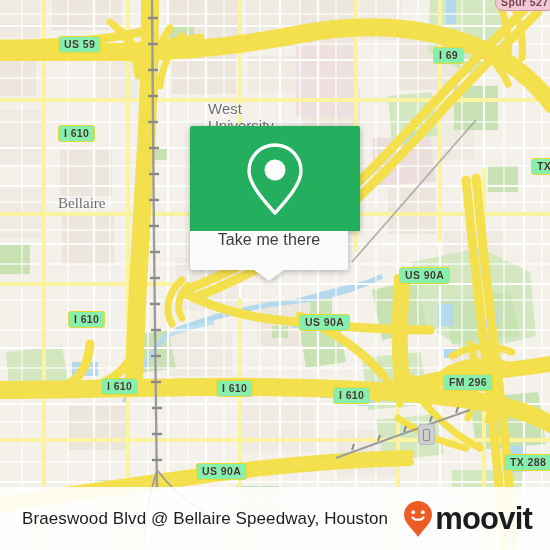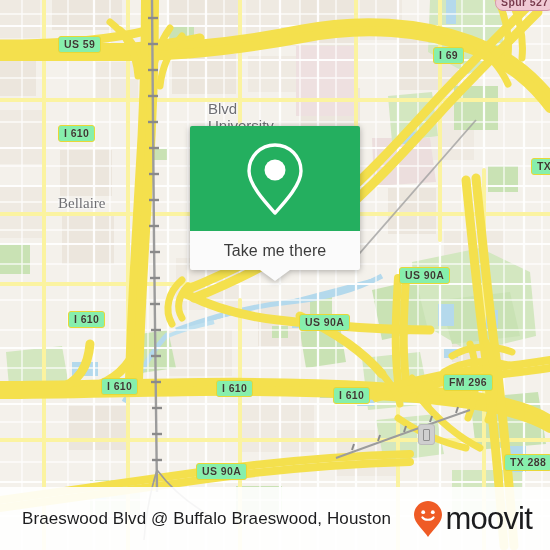--- a/index.html
+++ b/index.html
@@ -59,23 +59,23 @@
   #card{
     position:absolute;left:190px;top:126px;width:170px;
     filter:drop-shadow(0 1px 3px rgba(0,0,0,.30));
   }
   #card-top{
     width:170px;height:105px;background:#24af5f;
     border-radius:2px 2px 0 0;
     display:flex;align-items:center;justify-content:center;
   }
   #card-bottom{
-    position:relative;width:170px;height:39px;background:#fbfbfb;
+    position:relative;width:158px;height:39px;background:#fbfbfb;
     border-radius:0 0 2px 2px;
-    display:flex;align-items:center;justify-content:center;
+    display:flex;align-items:flex-start;justify-content:center;
   }
   #card-bottom .lbl{
     font-size:16px;color:#3c3c3c;letter-spacing:.1px;
   }
   #card-tail{
     position:absolute;left:50%;top:100%;margin-left:-15px;
     width:0;height:0;border-left:15px solid transparent;
     border-right:15px solid transparent;border-top:11px solid #fbfbfb;
   }
 
@@ -95,21 +95,21 @@
   }
   #bar-title{
     position:absolute;left:22px;top:50%;transform:translateY(-50%);
     font-size:17px;color:#1d1d1f;white-space:nowrap;letter-spacing:.1px;
   }
   #brand{
     position:absolute;right:18px;top:50%;transform:translateY(-50%);
     display:flex;align-items:center;gap:2px;
   }
   #brand-word{
-    font-size:31px;color:#1c1c1e;font-weight:normal;letter-spacing:-.8px;
+    font-size:31px;color:#1c1c1e;font-weight:bold;letter-spacing:-.8px;
     line-height:31px;
   }
 </style>
 </head>
 <body>
 
 <div id="app">
 
   <div id="map">
     <svg id="mapsvg" viewBox="0 0 550 550">
@@ -415,21 +415,21 @@
     <div class="shield" style="left:299px;top:314px;">US 90A</div>
     <div class="shield" style="left:68px;top:311px;">I 610</div>
     <div class="shield" style="left:101px;top:378px;">I 610</div>
     <div class="shield" style="left:216px;top:380px;">I 610</div>
     <div class="shield" style="left:333px;top:387px;">I 610</div>
     <div class="shield" style="left:443px;top:374px;">FM 296</div>
     <div class="shield" style="left:196px;top:463px;">US 90A</div>
     <div class="shield" style="left:504px;top:454px;">TX 288</div>
 
     <div class="place" style="left:208px;top:100px;">
-      <div>Blvd</div>
+      <div>West</div>
       <div>University</div>
     </div>
     <div class="place" style="left:58px;top:195px;font-family:Liberation Serif, serif;">Bellaire</div>
 
     <div class="poi" style="left:418px;top:424px;"></div>
 
 
     <div id="card">
       <div id="card-top">
         <svg width="62" height="78" viewBox="0 0 62 78">
@@ -438,21 +438,21 @@
         </svg>
       </div>
       <div id="card-bottom">
         <span class="lbl">Take me there</span>
         <div id="card-tail"></div>
       </div>
     </div>
   </div>
 
   <div id="bottombar">
-    <div id="bar-title">Braeswood Blvd @ Buffalo Braeswood, Houston</div>
+    <div id="bar-title">Braeswood Blvd @ Bellaire Speedway, Houston</div>
     <div id="brand">
       <svg width="30" height="38" viewBox="0 0 30 38">
         <path d="M15,1 C22.7,1 29,7.3 29,15 C29,23 19,30.5 15,37 C11,30.5 1,23 1,15 C1,7.3 7.3,1 15,1 Z" fill="#ef5b25"></path>
         <circle cx="10.2" cy="12.2" r="1.9" fill="#ffffff"></circle>
         <circle cx="19.8" cy="12.2" r="1.9" fill="#ffffff"></circle>
         <path d="M9.4,17.4 C11.6,20.6 18.4,20.6 20.6,17.4" fill="none" stroke="#ffffff" stroke-width="2.1" stroke-linecap="round"></path>
       </svg>
       <span id="brand-word">moovit</span>
     </div>
   </div>

